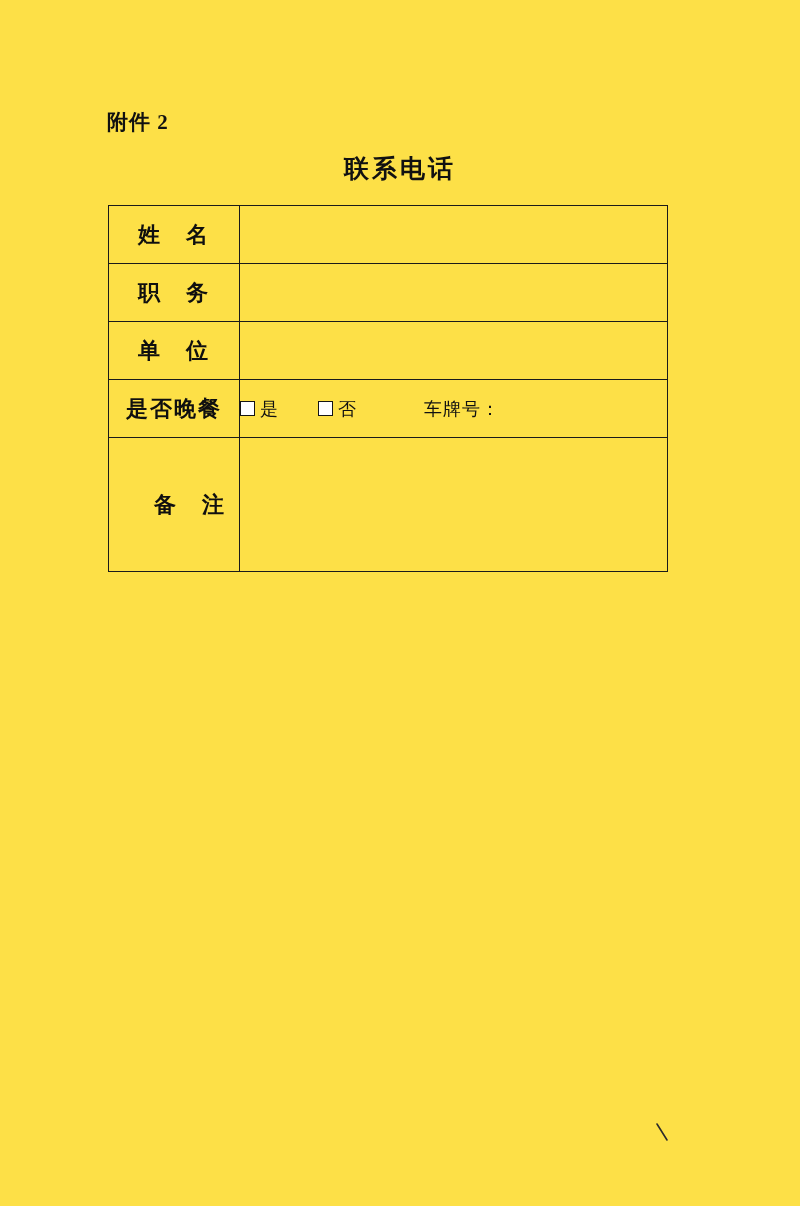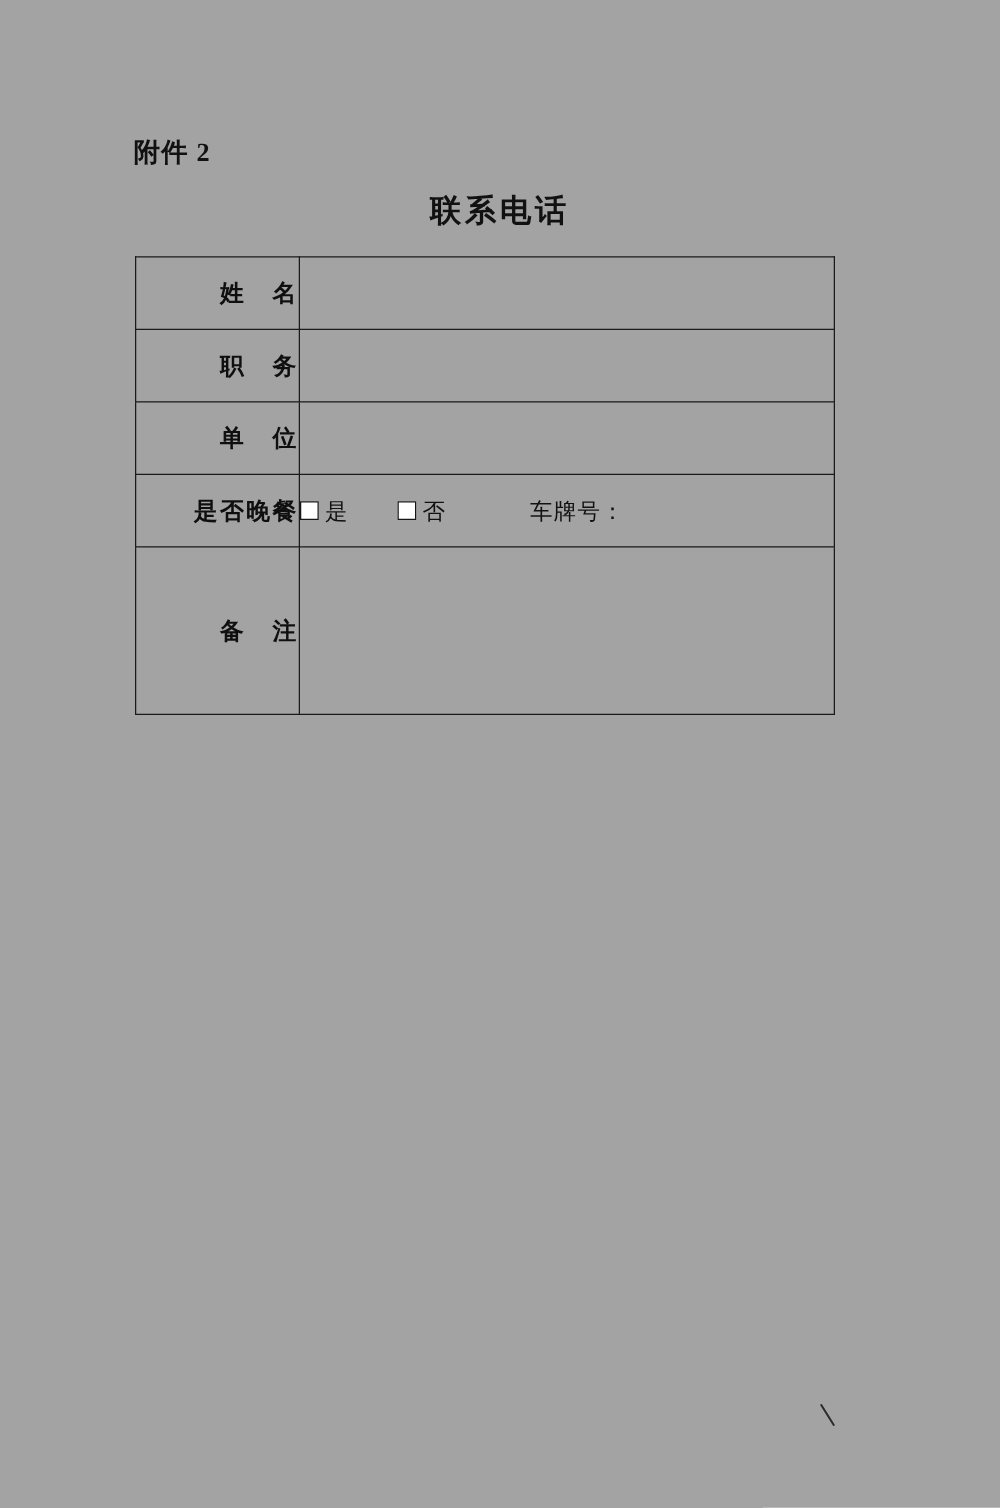--- a/index.html
+++ b/index.html
@@ -14,21 +14,21 @@
     color: #111111;
     position: relative;
     overflow: hidden;
   }
   .page {
     position: absolute;
     top: 0;
     left: 0;
     width: 800px;
     height: 1206px;
-    background: #a3a3a3;
+    background: #fde047;
   }
   .attachment-label {
     position: absolute;
     left: 107px;
     top: 108px;
     font-size: 21px;
     font-weight: bold;
     letter-spacing: 1px;
     font-family: "Liberation Serif", "DejaVu Serif", serif;
   }
@@ -51,22 +51,22 @@
     border-collapse: collapse;
     table-layout: fixed;
   }
   .receipt-table td {
     border: 1.6px solid #1a1a1a;
     padding: 0;
     vertical-align: middle;
   }
   .label-cell {
     width: 130px;
-    text-align: right;
-    font-size: 19px;
+    text-align: center;
+    font-size: 22px;
     font-weight: bold;
     letter-spacing: 2px;
     font-family: "Liberation Serif", "DejaVu Serif", serif;
     color: #0f0f0f;
   }
   .value-cell {
     padding-left: 22px;
     font-size: 18px;
     font-family: "Liberation Serif", "DejaVu Serif", serif;
   }

